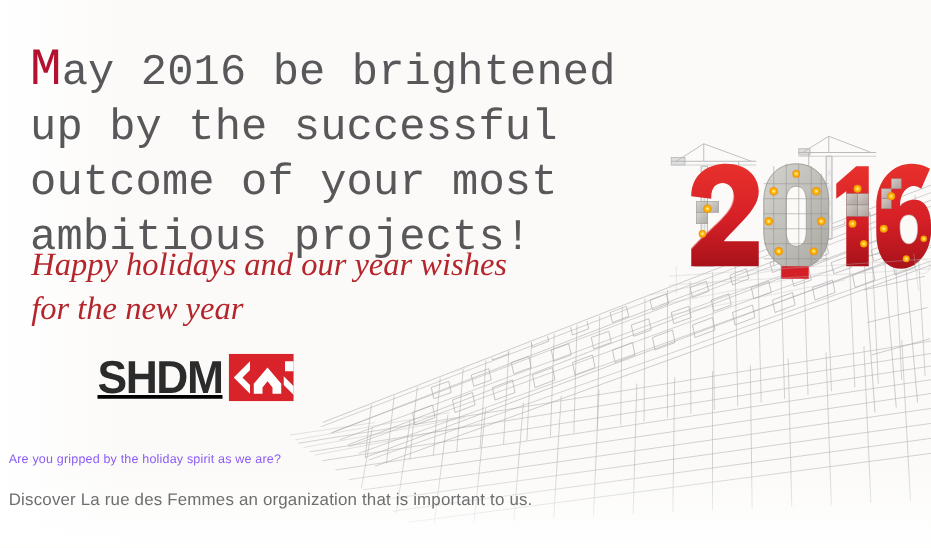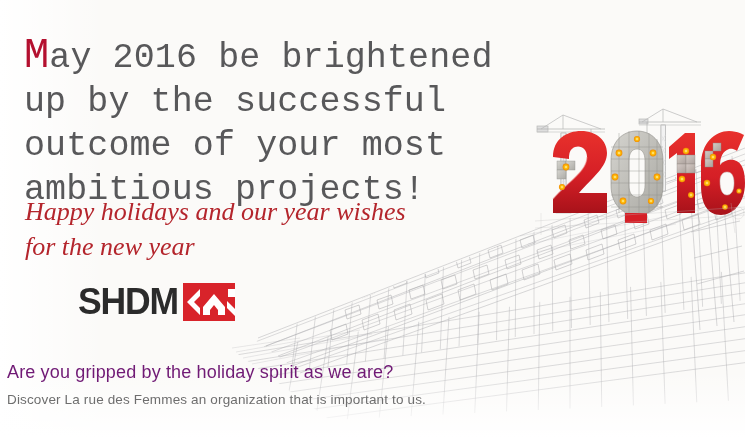--- a/index.html
+++ b/index.html
@@ -66,20 +66,21 @@
   }
 
   
   #logo {
     position: absolute;
     left: 78px;
     top: 283px;
     height: 38px;
     display: flex;
     align-items: flex-start;
+    text-decoration: underline;
   }
   #logo-word {
     font-family: "Liberation Sans", sans-serif;
     font-weight: bold;
     font-size: 37px;
     line-height: 38px;
     letter-spacing: -1.2px;
     color: #2b2b2b;
     transform: scaleX(0.96);
     transform-origin: left center;
@@ -88,22 +89,22 @@
     width: 52px;
     height: 38px;
     margin-left: 1px;
   }
 
   
   #footer-line1 {
     position: absolute;
     left: 7px;
     top: 362px;
-    font-size: 18px;
-    color: #701a75;
+    font-size: 10px;
+    color: #8b5cf6;
     letter-spacing: 0.15px;
   }
   #footer-line2 {
     position: absolute;
     left: 7px;
     top: 392px;
     font-size: 13.5px;
     color: #6e6e6e;
     letter-spacing: 0.15px;
     text-align: center;

